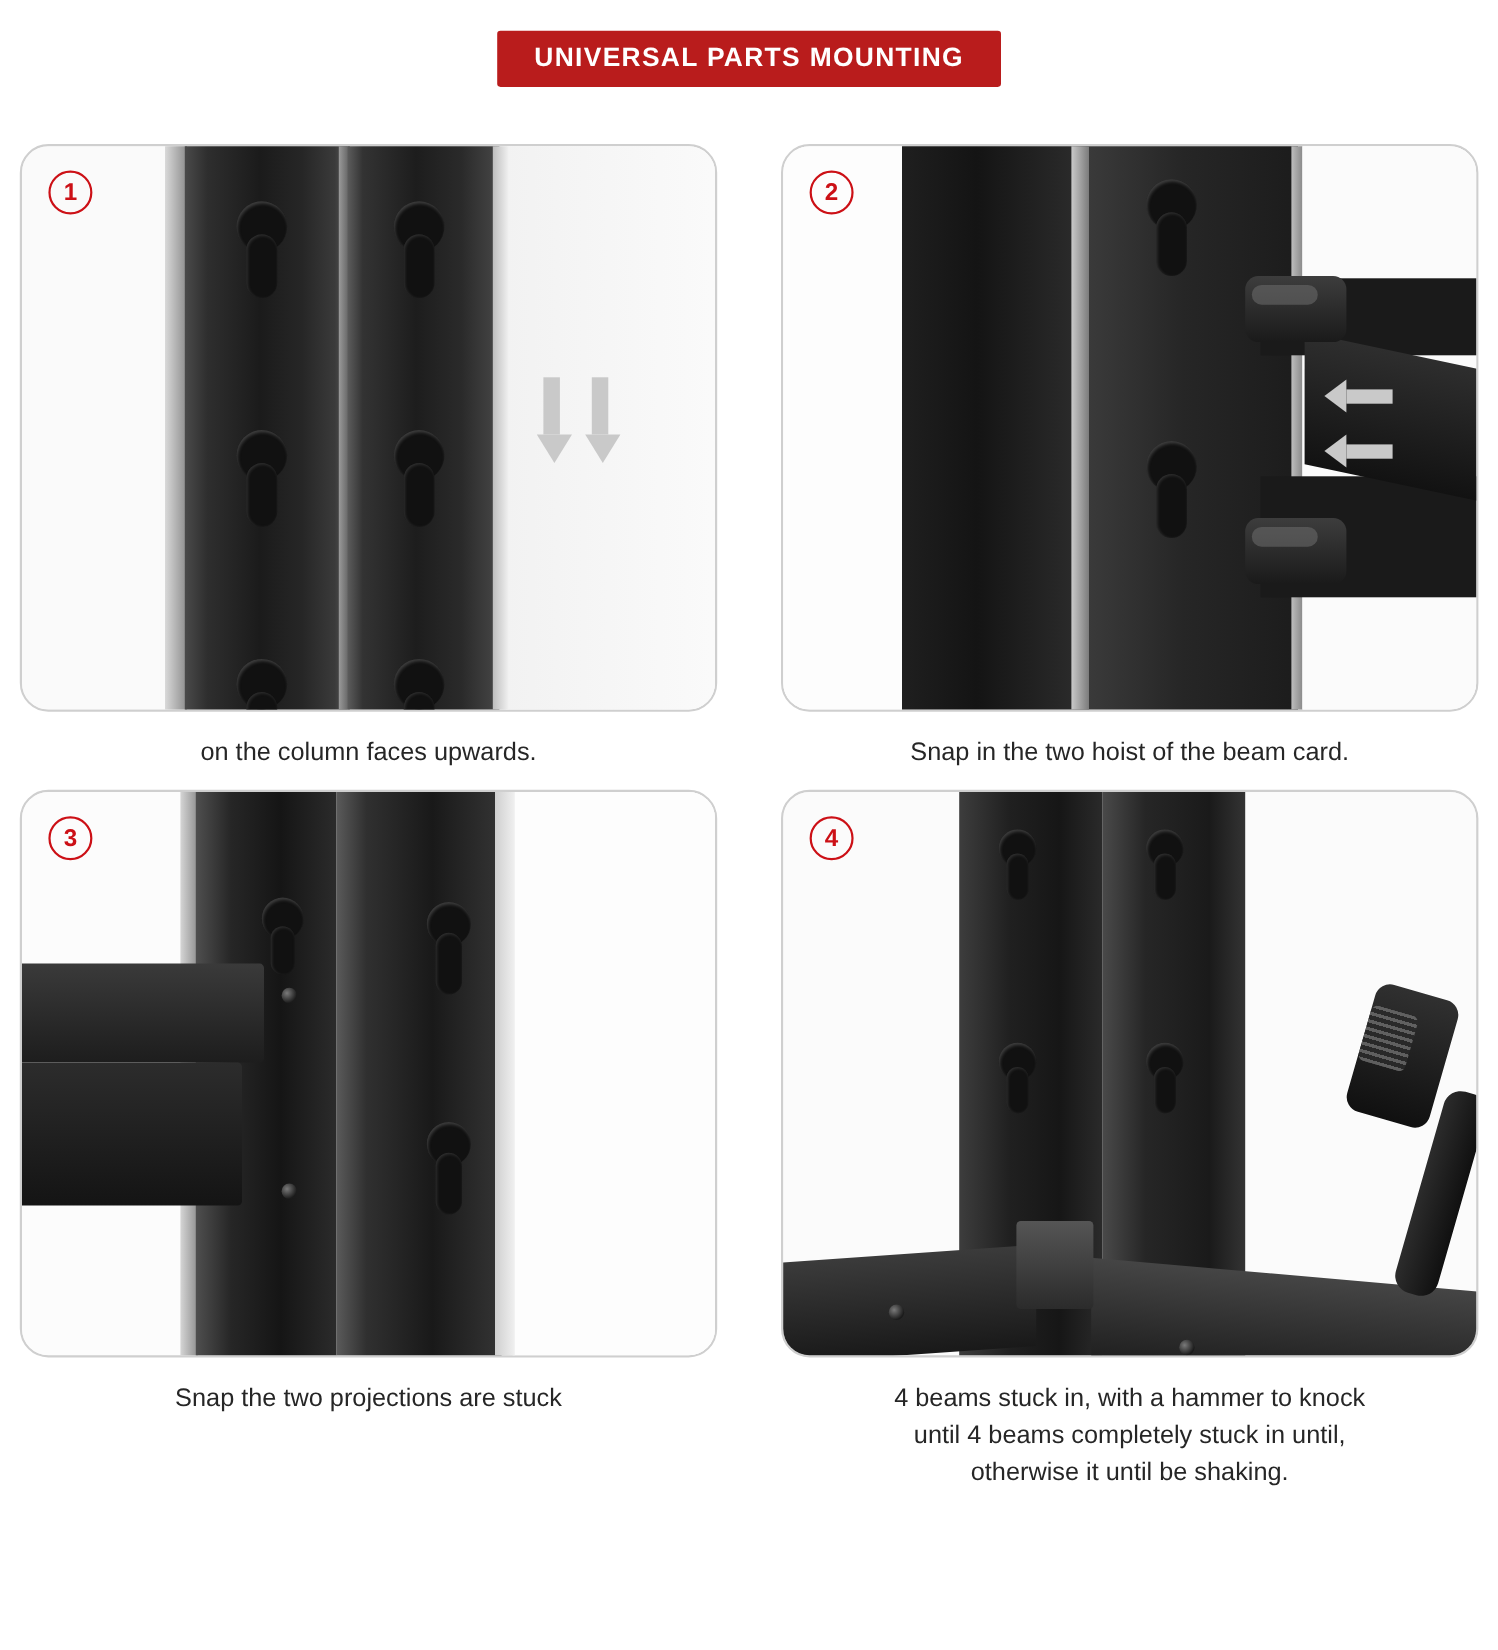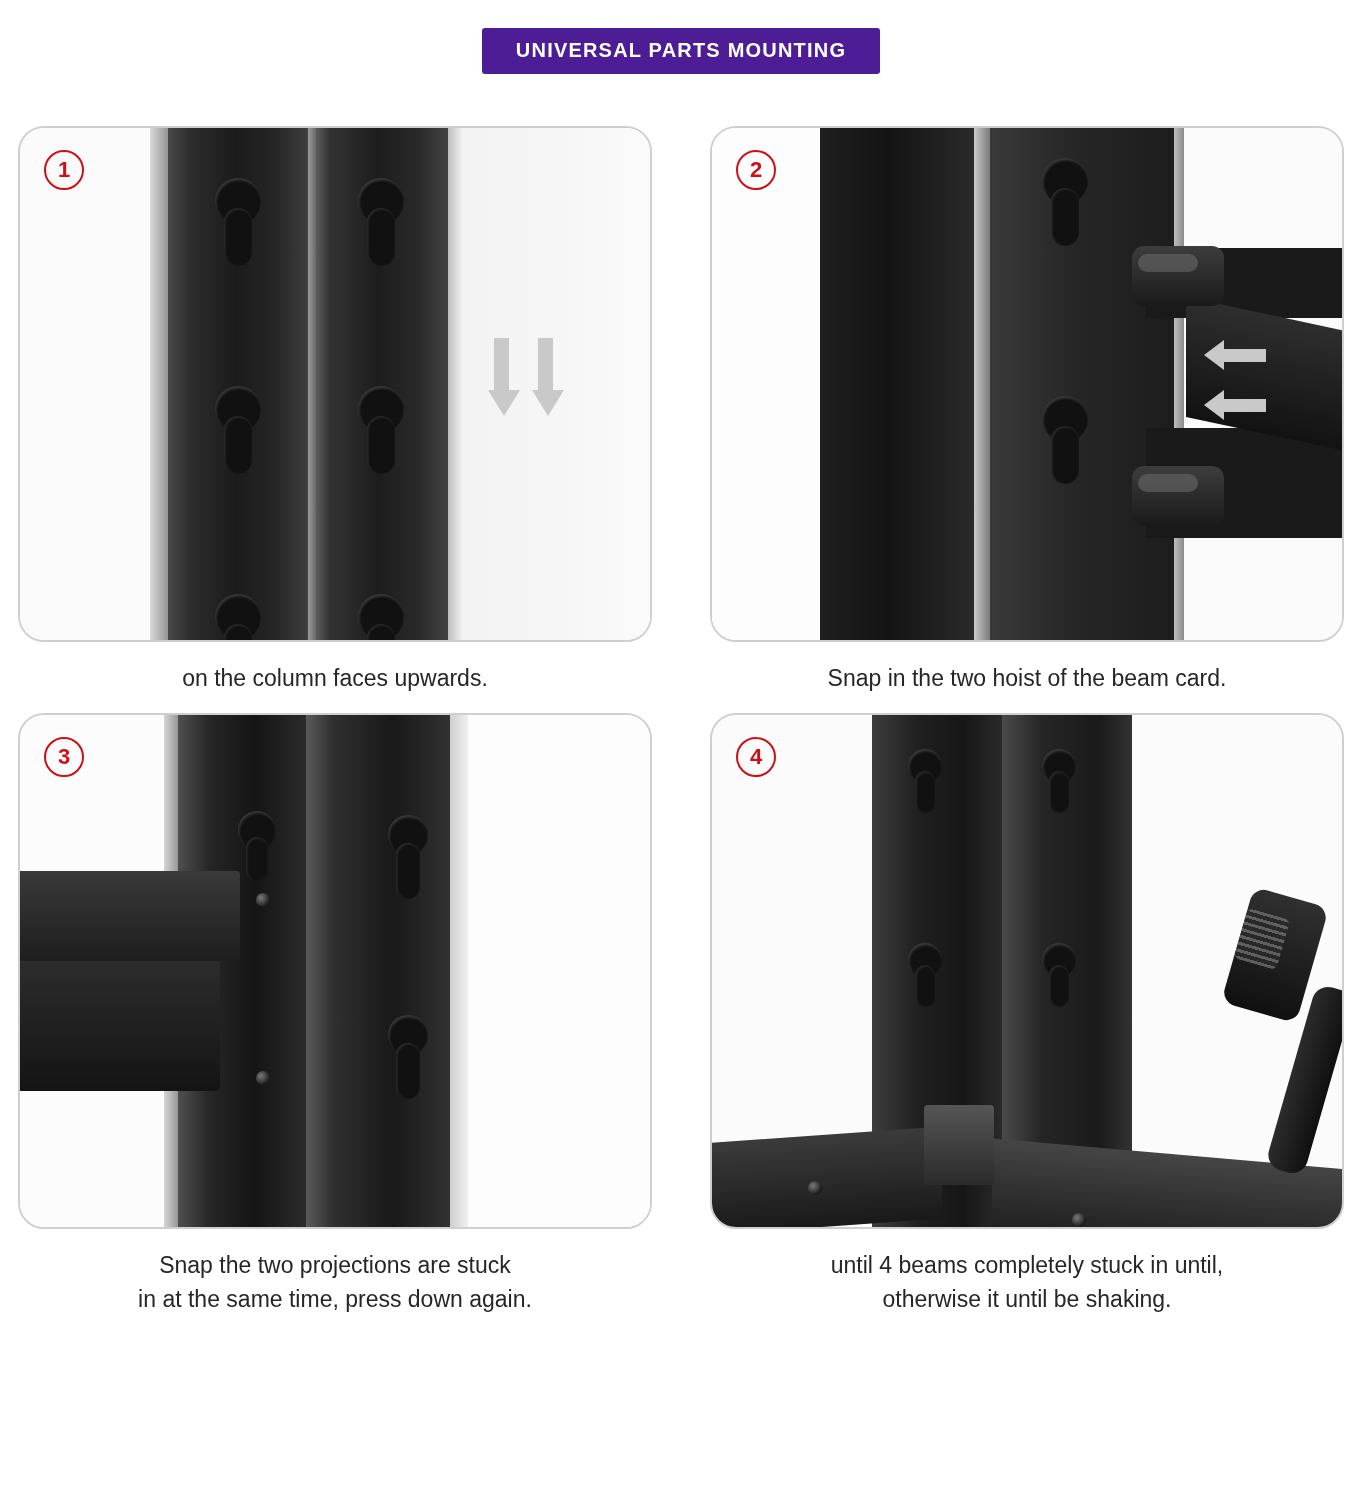--- a/index.html
+++ b/index.html
@@ -38,23 +38,23 @@
     line-height: 1.05;
     margin: 0;
     font-family: "Liberation Sans", sans-serif;
   }
   .subtitle-wrap {
     margin-top: 22px;
     display: flex;
     justify-content: center;
   }
   .subtitle {
-    background: #4c1d95;
+    background: #b91c1c;
     color: #ffffff;
-    font-size: 20px;
+    font-size: 24px;
     font-weight: bold;
     letter-spacing: 1.2px;
     padding: 11px 34px 12px 34px;
     border-radius: 3px;
     display: inline-block;
     white-space: nowrap;
   }
 
   
   .grid {
@@ -412,21 +412,20 @@
 
           <div class="shelf" style="top:156px; height:90px;"></div>
           <div class="shelf" style="top:246px; height:130px; left:-10px; width:210px; background:linear-gradient(180deg,#2c2c2c,#141414);"></div>
           <div class="screwhead" style="left:236px; top:178px;"></div>
           <div class="screwhead" style="left:236px; top:356px;"></div>
         </div>
         <div class="badge">3</div>
       </div>
       <div class="caption">
         <span class="line">Snap the two projections are stuck</span>
-        <span class="line">in at the same time, press down again.</span>
       </div>
     </div>
 
     <div class="cell">
       <div class="photo">
         <div class="ill4">
           <div class="postL"></div>
           <div class="postR"></div>
 
           <div class="kh-wrap" style="left:196px; top:34px;">
@@ -453,19 +452,20 @@
           <div class="screwhead" style="left:96px; top:466px;"></div>
           <div class="screwhead" style="left:360px; top:498px;"></div>
 
           <div class="hammer-head"></div>
           <div class="hammer-band"></div>
           <div class="hammer-handle"></div>
         </div>
         <div class="badge">4</div>
       </div>
       <div class="caption">
+        <span class="line">4 beams stuck in, with a hammer to knock</span>
         <span class="line">until 4 beams completely stuck in until,</span>
         <span class="line">otherwise it until be shaking.</span>
       </div>
     </div>
 
   </div>
 </div>
 
 </body></html>

